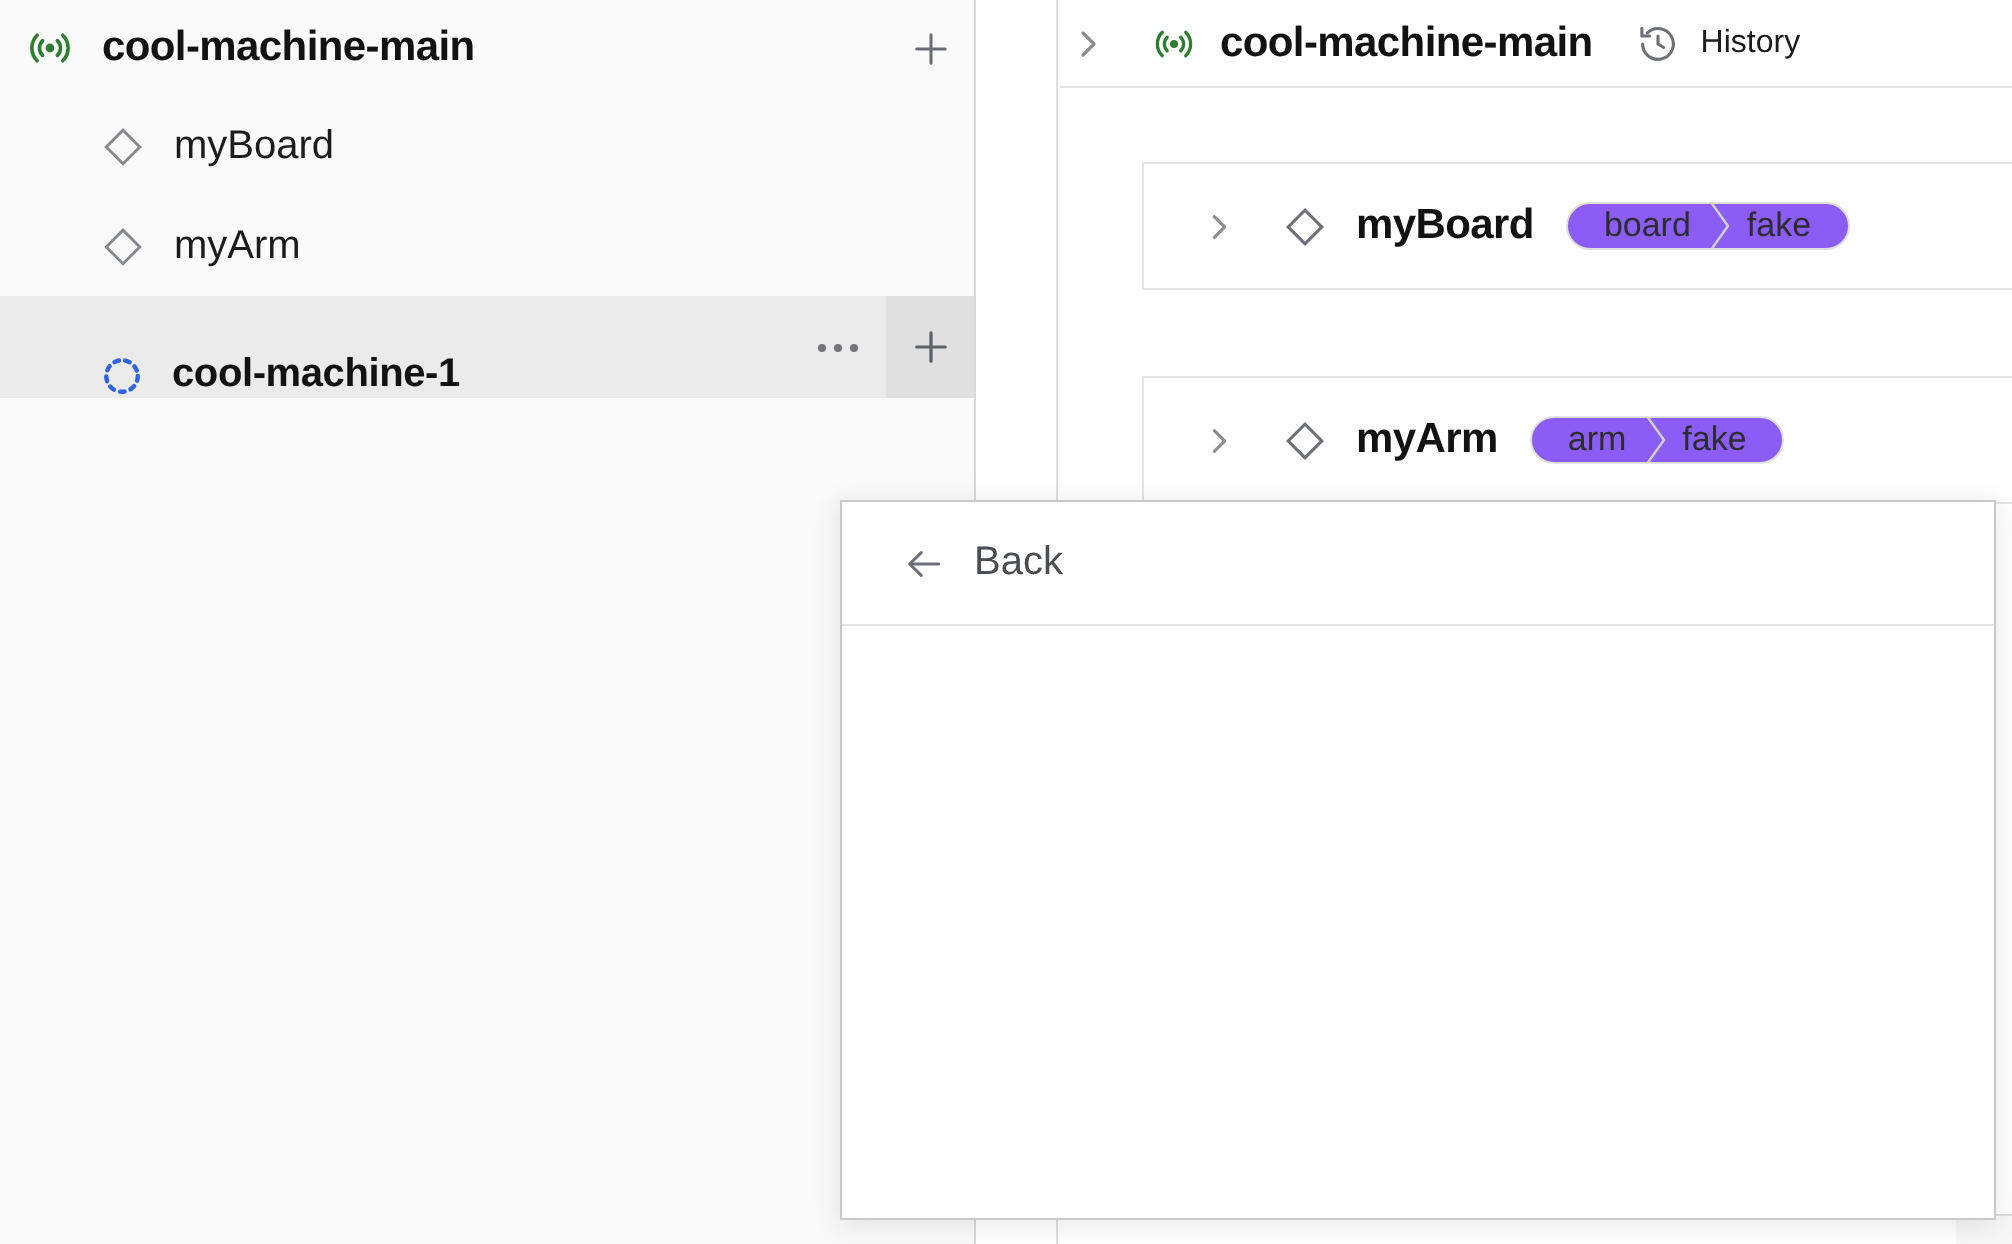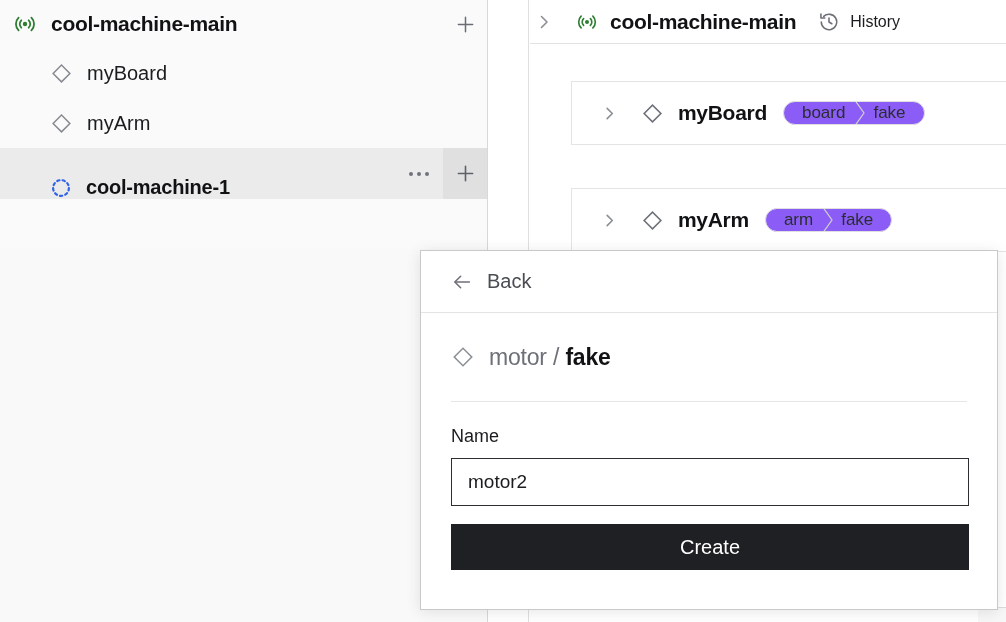--- a/index.html
+++ b/index.html
@@ -439,32 +439,15 @@
     <div class="modal-topbar">
       <span class="back-btn">
         <svg class="arrow-left" viewBox="0 0 24 24" fill="none">
           <path d="M20 12H4.5" stroke="#6d7077" stroke-width="1.7" stroke-linecap="round"></path>
           <path d="M10.5 5.8L4.2 12l6.3 6.2" stroke="#6d7077" stroke-width="1.7" stroke-linecap="round" stroke-linejoin="round"></path>
         </svg>
         <span class="back-label">Back</span>
       </span>
     </div>
 
-    <div class="modal-body">
-      <div class="modal-title-row">
-        <span>
-          <svg class="title-diamond" viewBox="0 0 24 24" fill="none">
-            <rect x="12" y="3.2" width="12.4" height="12.4" transform="rotate(45 12 3.2)" stroke="#8b8f95" stroke-width="1.5"></rect>
-          </svg>
-        </span>
-        <span class="title-text"><span>motor / </span><b>fake</b></span>
-      </div>
-
-      <div class="modal-divider"></div>
-
-      <label class="field-label">Name</label>
-      <input class="name-input" type="text" value="motor2" placeholder="Name" style="">
-
-      <button class="create-btn">Create</button>
-    </div>
   </div>
 
 </div>
 
 </body></html>

